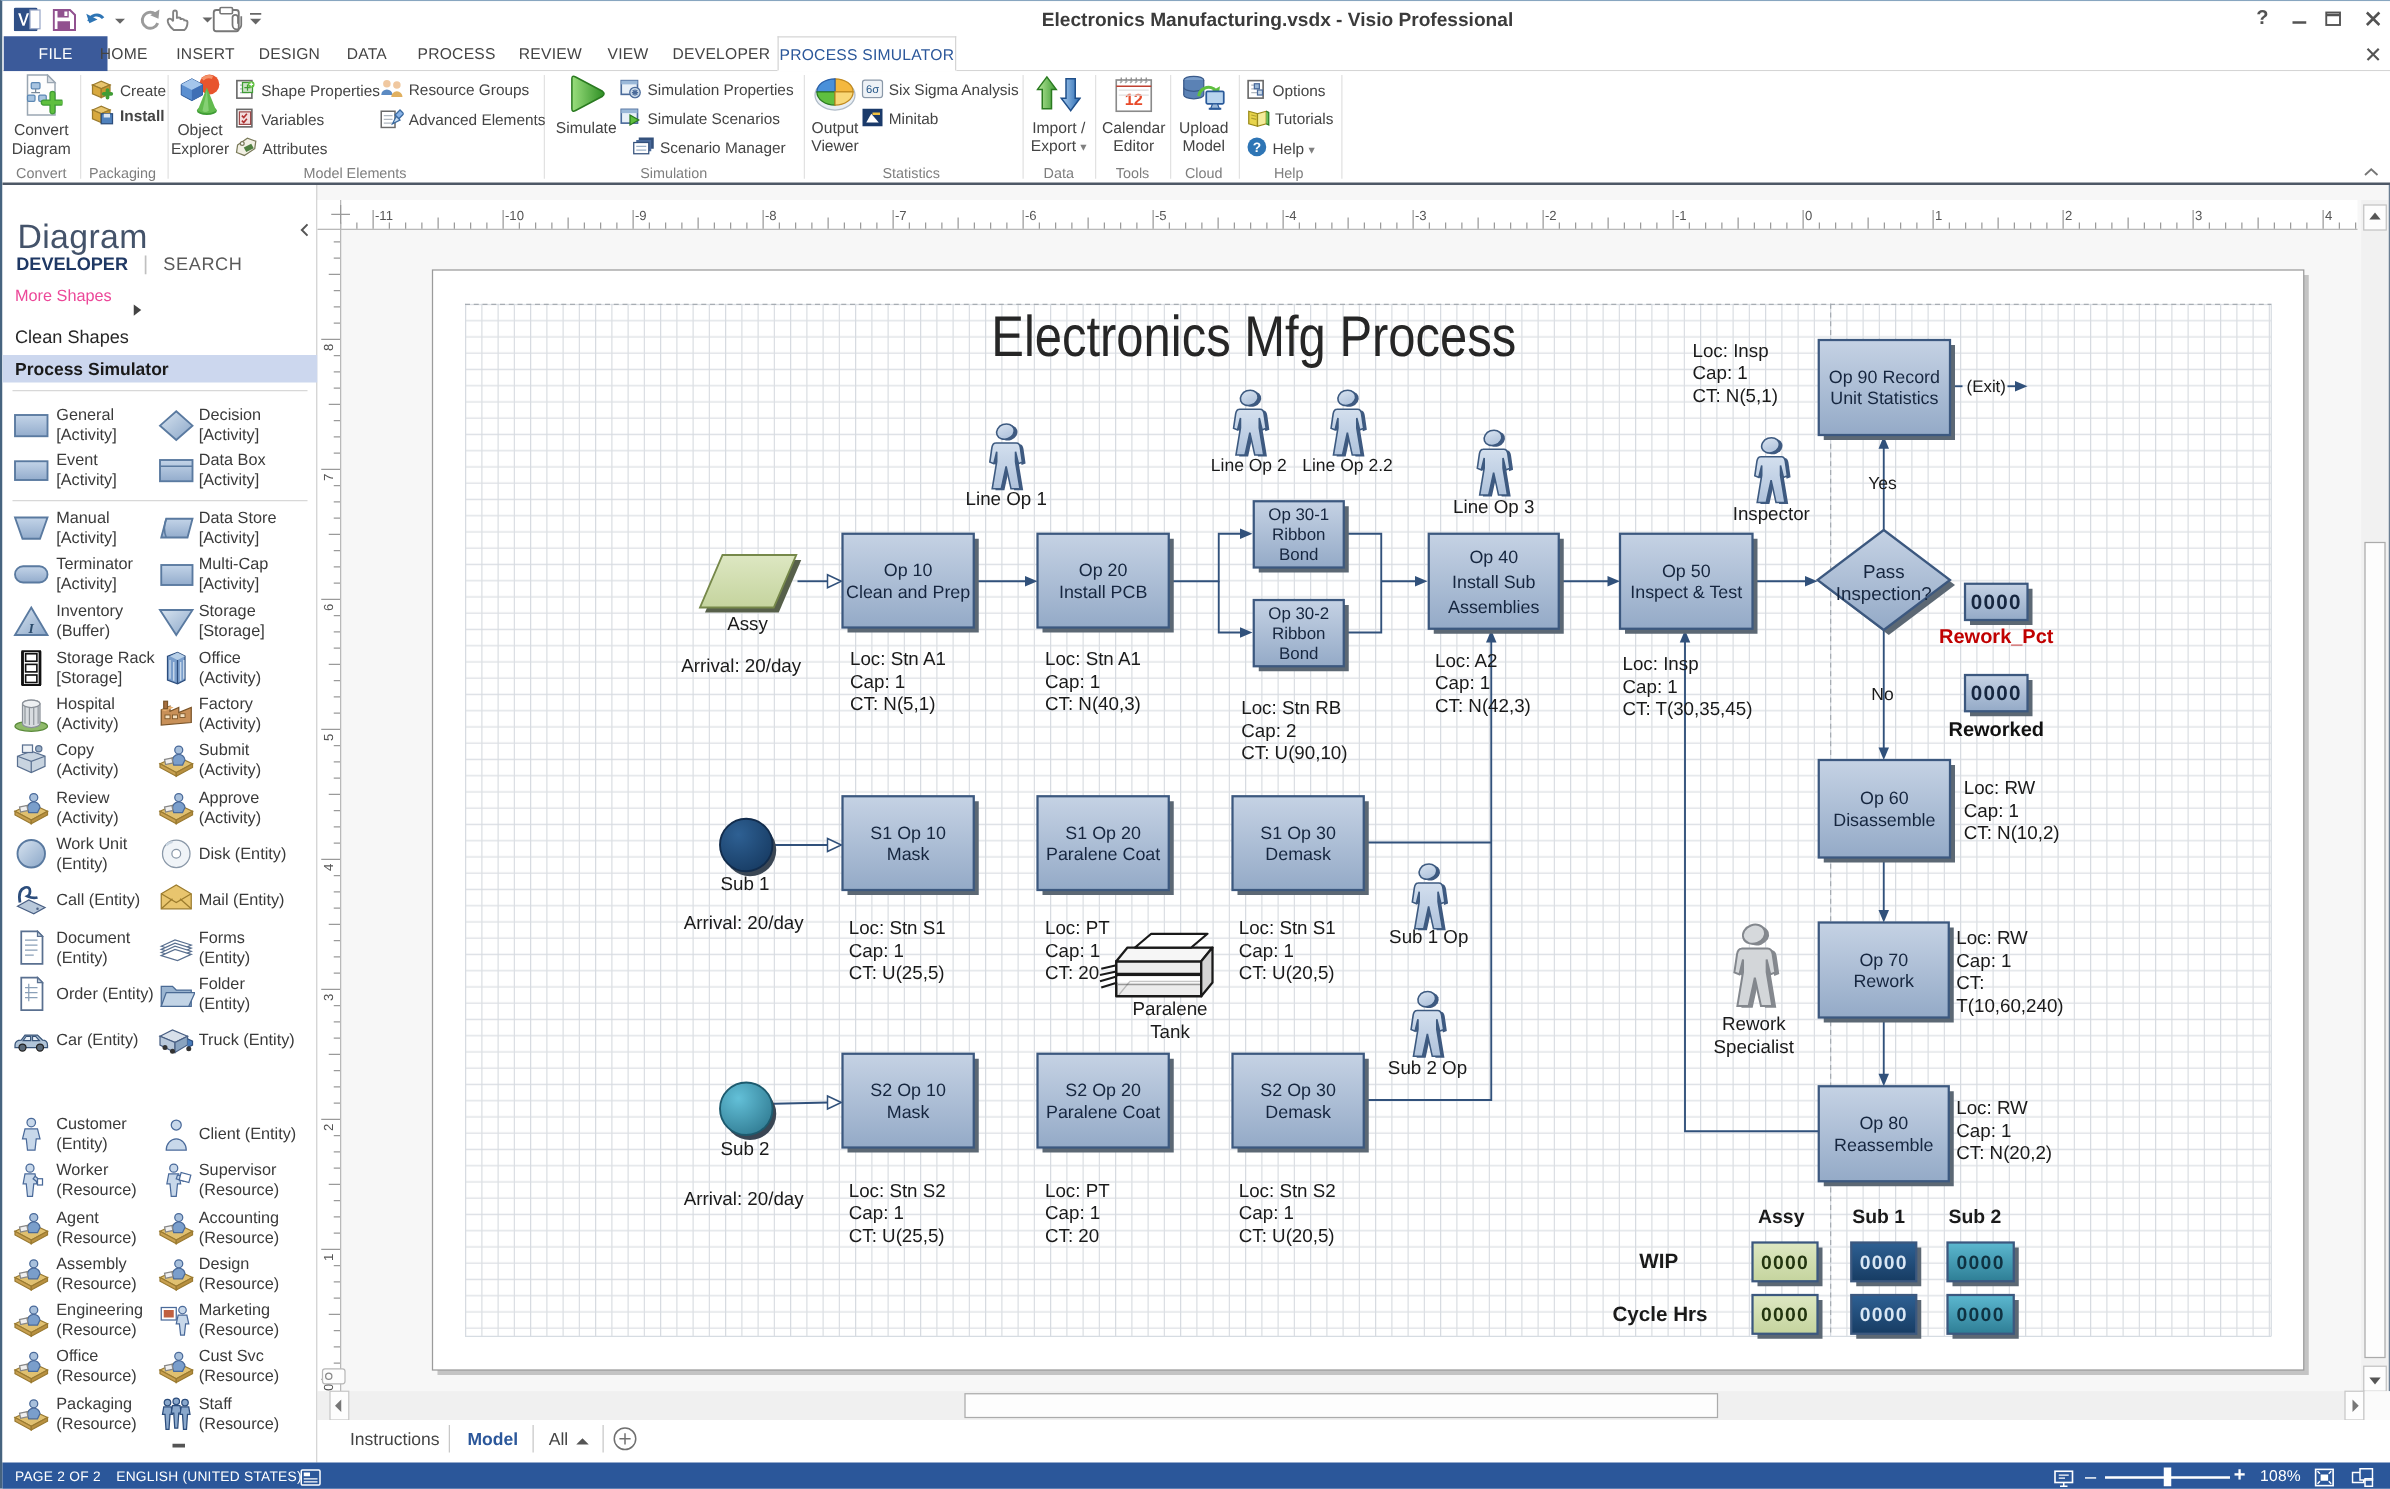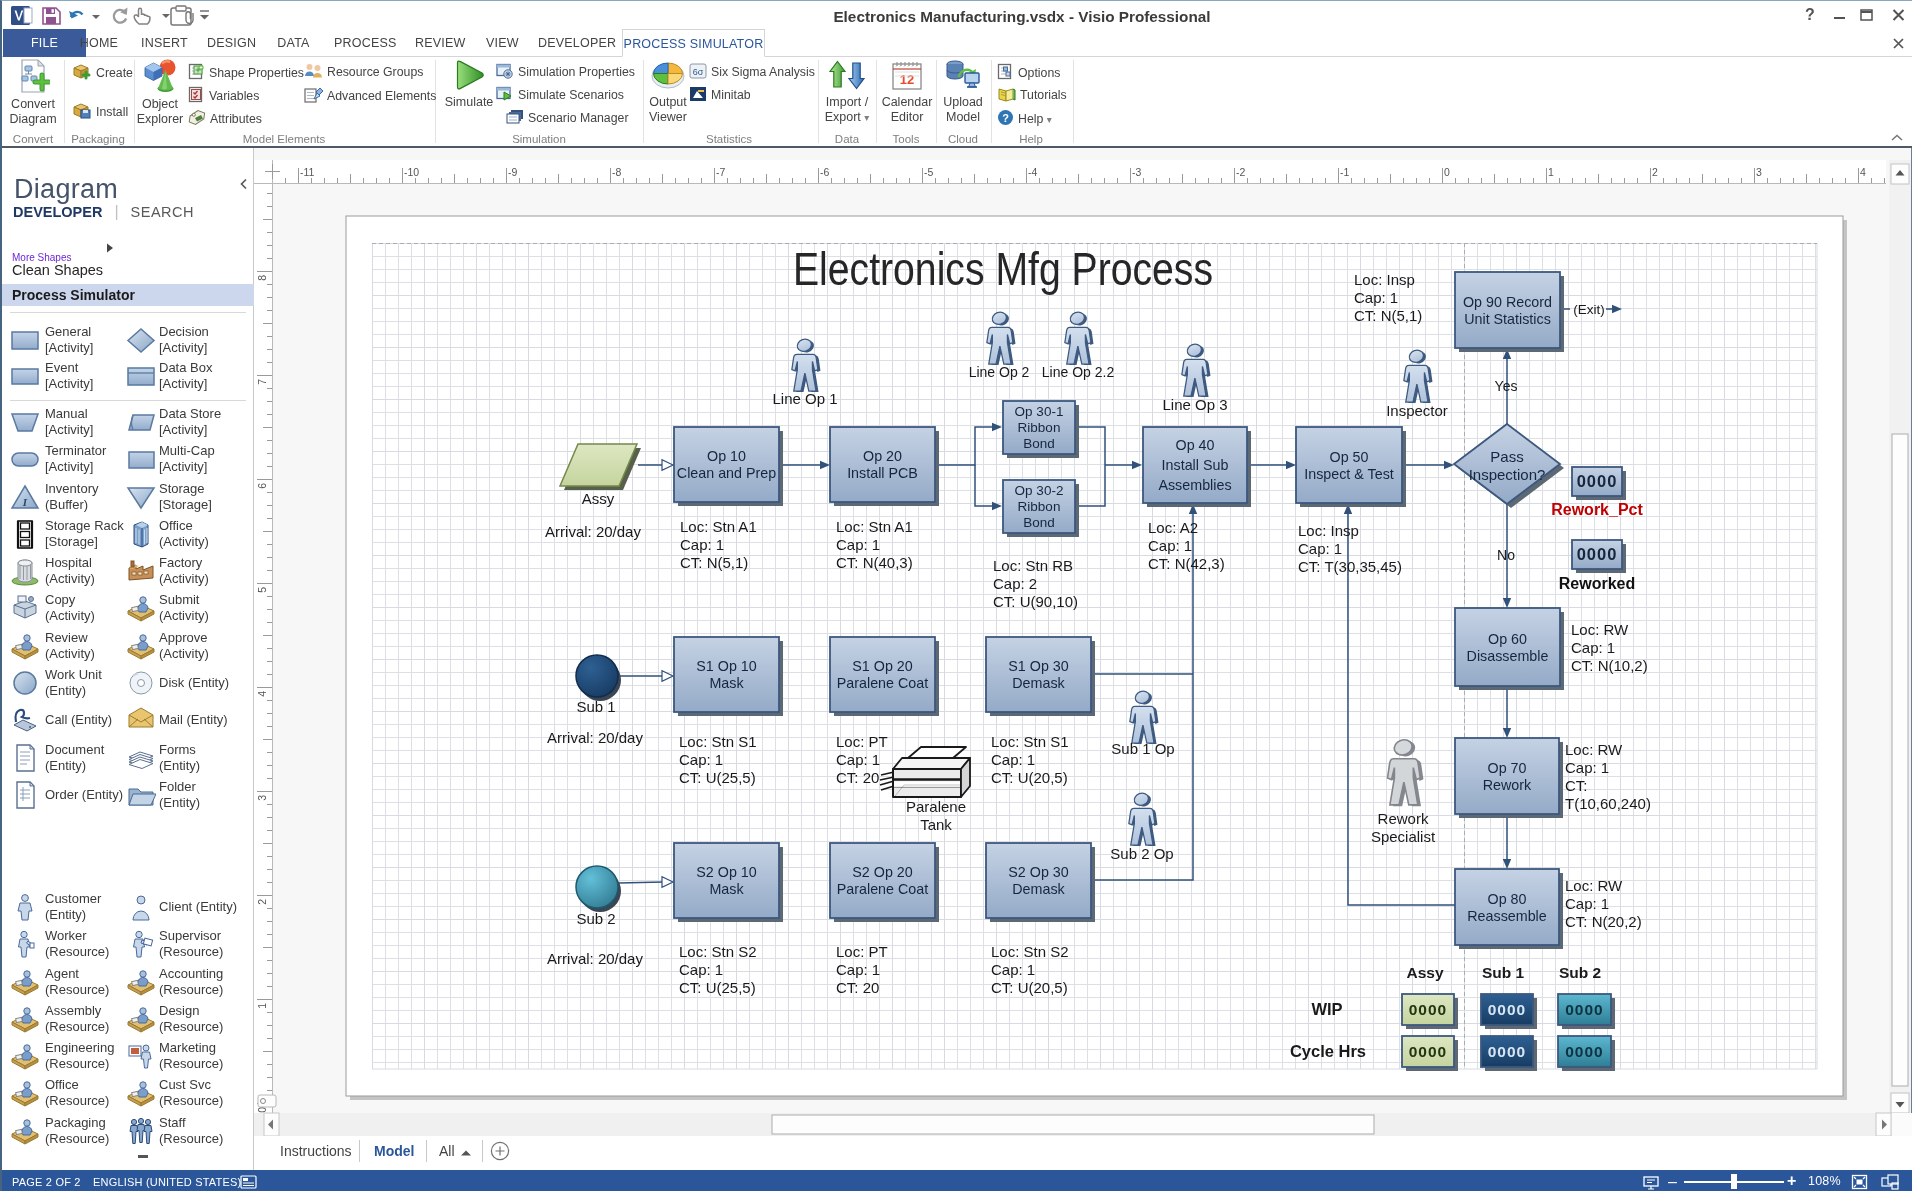--- a/index.html
+++ b/index.html
@@ -130,21 +130,21 @@
           <path d="M26 16 v14 m-7 -7 h14" stroke="#3f9c35" stroke-width="5" stroke-linecap="round"></path>
           <path d="M26 16 v14 m-7 -7 h14" stroke="#5fbf3f" stroke-width="3" stroke-linecap="round"></path>
         </svg>
 <div>Convert<br>Diagram</div></div>
       <div class="smallbtn" style="left:70px;top:6px;"><svg width="20" height="17" viewBox="0 0 20 17">
           <path d="M2 5 L9 2 L16 5 L9 8 Z" fill="#e8c56e" stroke="#9c7c2e"></path>
           <path d="M2 5 v7 l7 3 v-7 z" fill="#d8a93f" stroke="#9c7c2e"></path>
           <path d="M16 5 v7 l-7 3 v-7 z" fill="#c79830" stroke="#9c7c2e"></path>
           <path d="M14 9 v6 m-3 -3 h6" stroke="#3f9c35" stroke-width="3" stroke-linecap="round"></path>
         </svg>Create</div>
-      <div class="smallbtn" style="left:70px;top:45px;"><svg width="20" height="17" viewBox="0 0 20 17">
+      <div class="smallbtn" style="left:70px;top:26px;font-weight:bold;"><svg width="20" height="17" viewBox="0 0 20 17">
           <path d="M2 5 L9 2 L16 5 L9 8 Z" fill="#e8c56e" stroke="#9c7c2e"></path>
           <path d="M2 5 v7 l7 3 v-7 z" fill="#d8a93f" stroke="#9c7c2e"></path>
           <path d="M16 5 v7 l-7 3 v-7 z" fill="#c79830" stroke="#9c7c2e"></path>
           <rect x="9" y="8" width="9" height="8" fill="#4f81bd" stroke="#2c4d7c"></rect>
           <rect x="11" y="8" width="5" height="3" fill="#dbe5f1"></rect>
         </svg>Install</div>
       <div class="bigbtn" style="left:130px;width:56px;">
 <svg width="36" height="34" viewBox="0 0 36 34">
           <circle cx="25.5" cy="8.5" r="8" fill="#e8542d"></circle>
           <path d="M20 4.5 a7.5 7.5 0 0 1 8 -1.5" stroke="#f4936a" stroke-width="2.5" fill="none"></path>
@@ -294,21 +294,21 @@
       <svg class="abs" style="left:1888px;top:76px" width="14" height="10">
         <path d="M2 7 L7 2.5 L12 7" fill="none" stroke="#777" stroke-width="1.5"></path>
       </svg>
     </div>
     <div id="shapespanel" class="abs">
       <div id="shapesTitle" class="abs">Diagram</div>
       <svg class="abs" style="left:237px;top:30px" width="10" height="12">
         <path d="M7 1.5 L2.5 6 L7 10.5" fill="none" stroke="#555" stroke-width="1.6"></path>
       </svg>
       <div class="abs" style="left:11px;top:55px;"><span class="ptab">DEVELOPER</span><span style="color:#c0c0c0;margin:0 12px;">|</span><span style="font-size:14.5px;color:#595959;letter-spacing:0.5px;">SEARCH</span></div>
-      <div class="abs" style="left:10px;top:104px;font-size:10px;color:#6d28d9;">More Shapes</div>
+      <div class="abs" style="left:10px;top:81px;font-size:13px;color:#ec4899;">More Shapes</div>
       <svg class="abs" style="left:103px;top:94px" width="10" height="12">
         <path d="M2 1.5 L8 6 L2 10.5 Z" fill="#444"></path>
       </svg>
       <div class="abs" style="left:10px;top:114px;font-size:14.5px;color:#262626;">Clean Shapes</div>
       <div class="abs" style="left:0px;top:136px;width:252px;height:22px;background:#ccd7ee;">
         <span style="position:absolute;left:10px;top:3px;font-size:14px;font-weight:bold;color:#1a1a1a;">Process Simulator</span>
       </div>
       <div class="abs" style="left:8px;top:164px;width:236px;height:1px;background:#d8d8d8;"></div>
       <svg width="0" height="0" style="position:absolute">
         <defs>
@@ -630,20 +630,30 @@
       </div>
       <div class="row2" style="top:630px">
         <svg class="ic1">
           <use href="#sOrder"></use>
         </svg>
         <div class="lb1 c1">Order (Entity)</div>
         <svg class="ic2">
           <use href="#sFolder"></use>
         </svg>
         <div class="lb2 c2">Folder<br>(Entity)</div>
+      </div>
+      <div class="row2" style="top:667px">
+        <svg class="ic1">
+          <use href="#sCar"></use>
+        </svg>
+        <div class="lb1 c1">Car (Entity)</div>
+        <svg class="ic2">
+          <use href="#sTruck"></use>
+        </svg>
+        <div class="lb2 c1">Truck (Entity)</div>
       </div>
       <div class="row2" style="top:742px">
         <svg class="ic1">
           <use href="#sCustomer"></use>
         </svg>
         <div class="lb1 c2">Customer<br>(Entity)</div>
         <svg class="ic2">
           <use href="#sClient"></use>
         </svg>
         <div class="lb2 c1">Client (Entity)</div>

